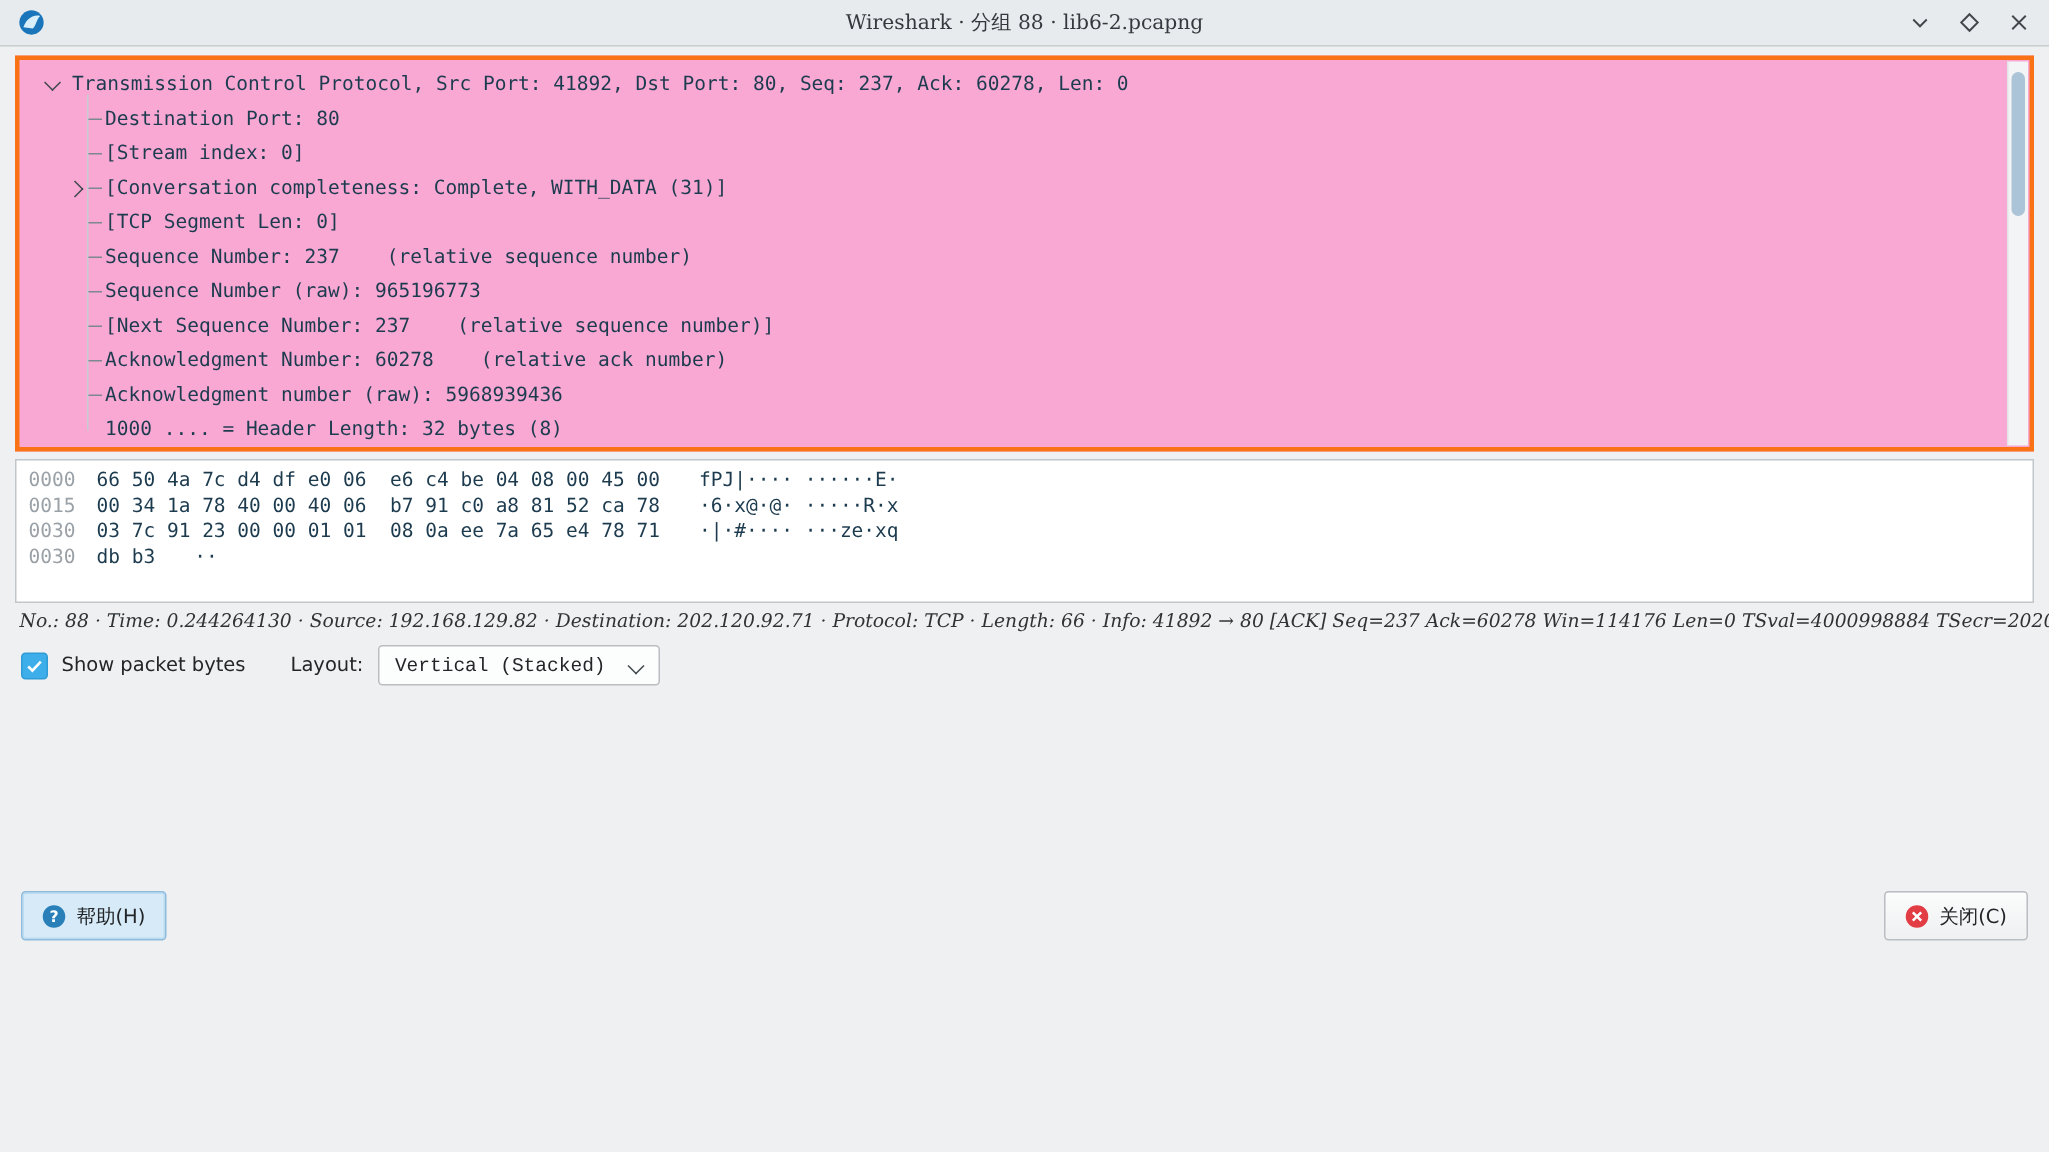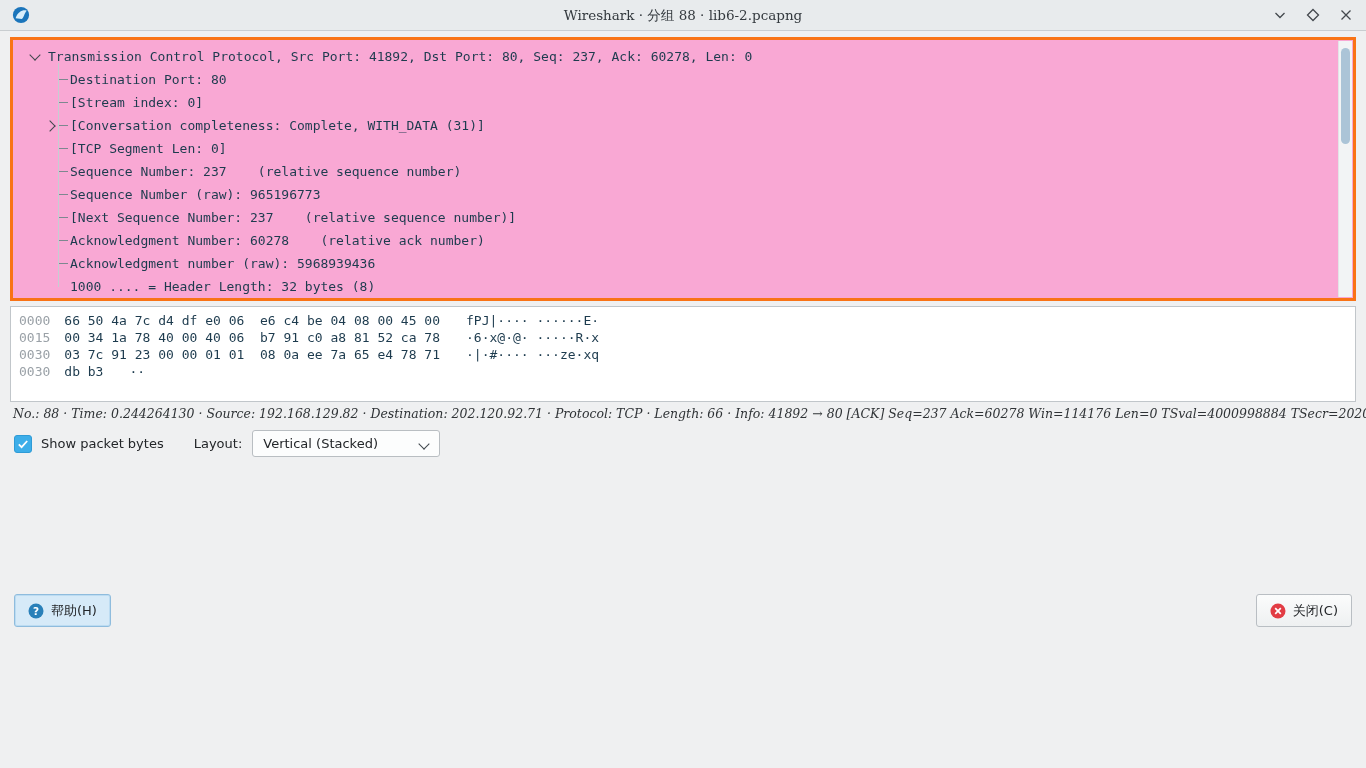--- a/index.html
+++ b/index.html
@@ -50,21 +50,21 @@
             font-family:"DejaVu Serif", serif; font-style:italic; font-size:12.5px; color:#2f3336; }
 
   
   .controls { flex:0 0 36px; display:flex; align-items:center; padding:0 14px;text-align:right; }
   .checkbox { width:18px; height:18px; border-radius:3px; background:#3daee9; border:1px solid #2f9bd6;
               display:inline-flex; align-items:center; justify-content:center; cursor:pointer; box-sizing:border-box; }
   .cb-label { margin-left:9px; font-size:13px; color:#232629; }
   .layout-label { margin-left:30px; font-size:13px; color:#232629; }
   .combo { margin-left:10px; width:188px; height:27px; box-sizing:border-box; background:#fcfdfd;
            border:1px solid #b9bec2; border-radius:3px; display:flex; align-items:center;
-           padding:0 10px; font-size:13px; color:#232629; cursor:pointer; position:relative; }
+           padding:0 10px; font-size:13px; color:#232629; cursor:pointer; position:relative;font-family:Liberation Mono, monospace; }
   .combo-arrow { position:absolute; right:11px; top:9px; width:7px; height:7px;
                  border-right:1.5px solid #3f474c; border-bottom:1.5px solid #3f474c; transform:rotate(45deg); }
 
   
   .buttons { flex:1 0 auto; display:flex; justify-content:space-between; align-items:center; padding:4px 14px 12px 14px; }
   .btn { display:inline-flex; align-items:center; gap:7px; height:33px; padding:0 13px;
          font-family:"DejaVu Sans", sans-serif; font-size:13px; color:#232629;
          border:1px solid #b9bec3; border-radius:3px; background:linear-gradient(#fbfcfc,#eef0f1); cursor:pointer; }
   .btn.help { background:#d6eaf8; border-color:#8fbcdd; box-shadow:0 0 0 1px #bcdcf2 inset; }
   .btn .icon { width:16px; height:16px; display:inline-block; }

